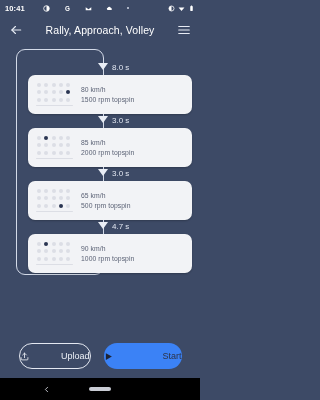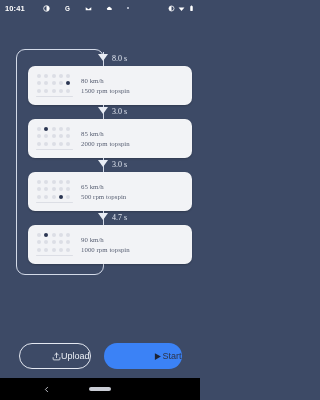--- a/index.html
+++ b/index.html
@@ -63,21 +63,21 @@
     position:absolute;
     left:16px; top:5px;
     width:88px; height:226px;
     border:1.4px solid #d3dae8;
     border-radius:9px;
     pointer-events:none;
   }
 
   .steps {
     position:absolute;
-    left:0; top:8px; right:0;font-family:Liberation Serif, serif;
+    left:0; top:17px; right:0;
   }
 
   .step { position:relative; }
 
   .connector {
     height:14px;
     position:relative;
     display:flex; align-items:center;
   }
   .conn-line {
@@ -135,21 +135,21 @@
 
   
   .bottombar {
     position:absolute;
     left:0; right:0; bottom:22px;
     height:44px;
     display:flex; align-items:center; justify-content:space-around;
     padding:0 12px;
   }
   .btn {
-    display:flex; align-items:center; justify-content:flex-end;
+    display:flex; align-items:center; justify-content:space-between;
     gap:0;
     height:26px;
     border-radius:13px;
     font-size:9px; font-weight:500;
     white-space:nowrap;
   }
   .btn-upload {
     width:72px;
     border:1.3px solid #e4e8f1;
     color:#eef1f7;
@@ -226,20 +226,36 @@
       </span>
       <span class="sbic">
         <svg viewBox="0 0 10 10">
             <rect x="3.2" y="1.6" width="3.6" height="7" rx="0.7" fill="#fff"></rect>
             <rect x="4.2" y="0.8" width="1.6" height="0.9" fill="#fff"></rect>
           </svg>
       </span>
     </div>
   </div>
 
+  <div class="appbar">
+    <div class="icon-btn">
+      <svg width="14" height="14" viewBox="0 0 24 24" fill="none" stroke="#e7ebf4" stroke-width="2" stroke-linecap="round" stroke-linejoin="round">
+        <line x1="20" y1="12" x2="5" y2="12"></line>
+          <polyline points="11 18 5 12 11 6"></polyline>
+      </svg>
+    </div>
+    <div class="appbar-title">Rally, Approach, Volley</div>
+    <div class="icon-btn">
+      <svg width="14" height="14" viewBox="0 0 24 24" stroke="#e7ebf4" stroke-width="2" stroke-linecap="round">
+        <line x1="3" y1="6" x2="21" y2="6"></line>
+          <line x1="3" y1="12" x2="21" y2="12"></line>
+          <line x1="3" y1="18" x2="21" y2="18"></line>
+      </svg>
+    </div>
+  </div>
 
   <div class="sequence">
     <div class="loop-bracket"></div>
     <div class="steps" id="steps-host">
         <div class="step">
           <div class="connector">
             <div class="conn-line"></div>
             <div class="arrow-head"></div>
             <div class="conn-label">8.0 s</div>
           </div>

